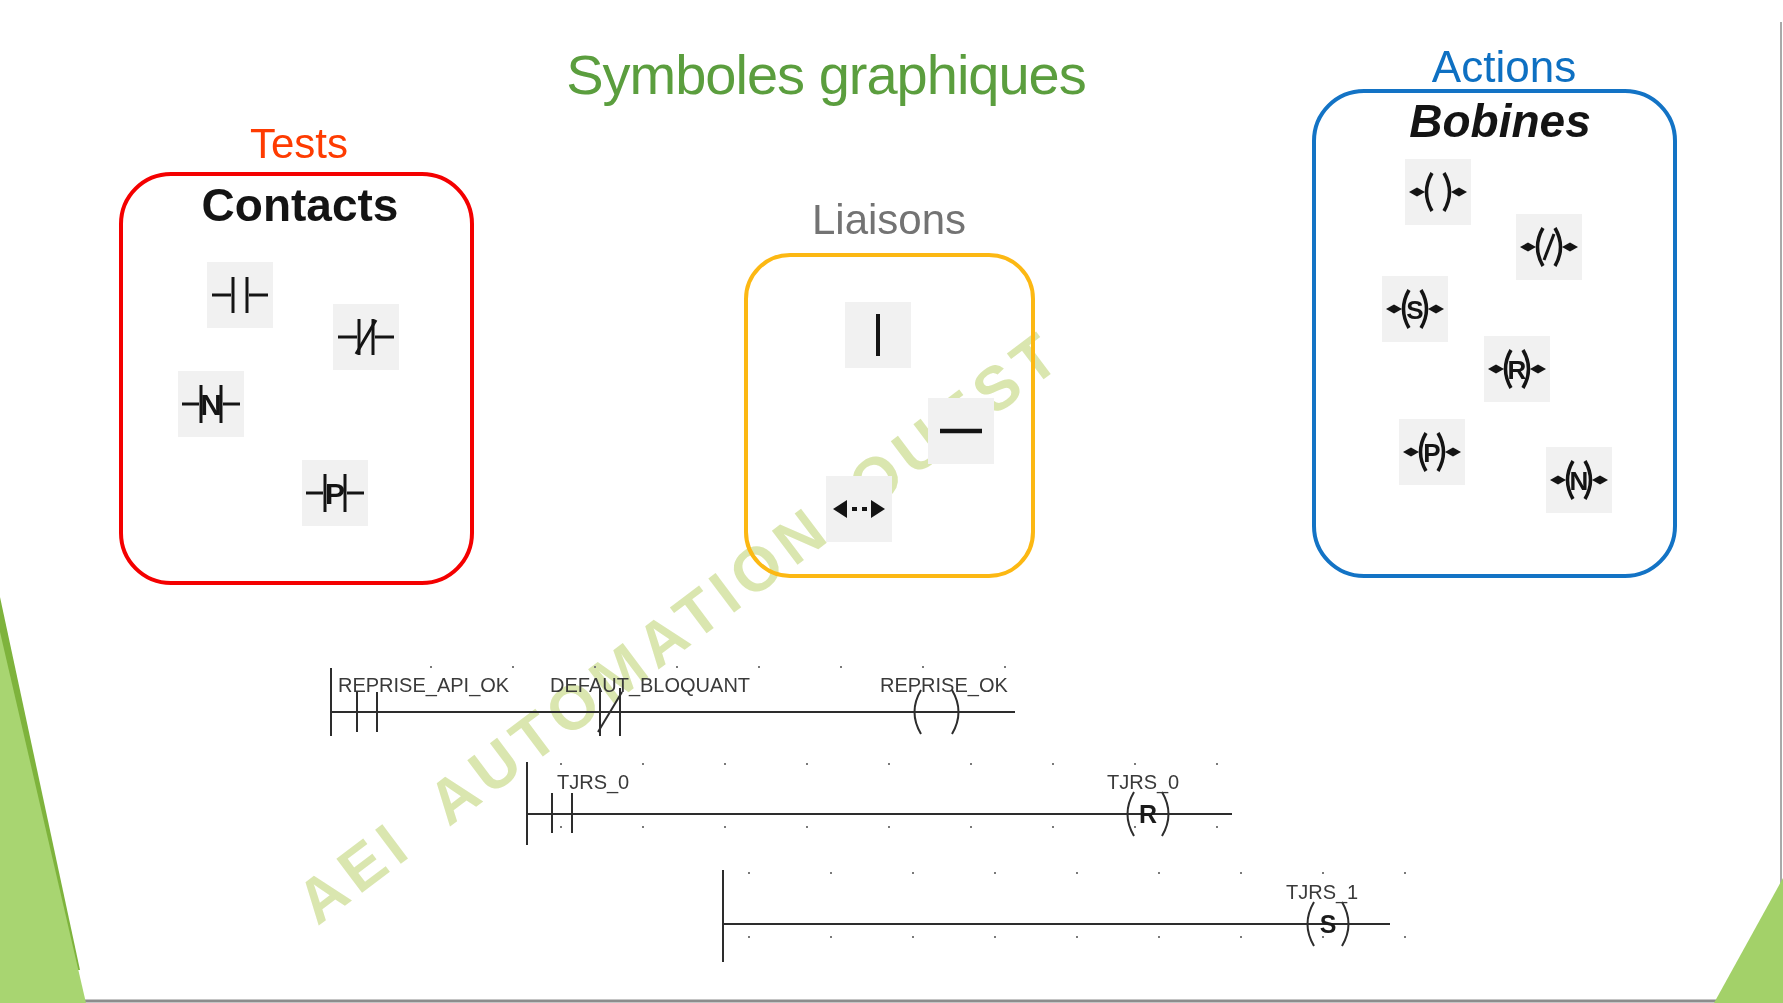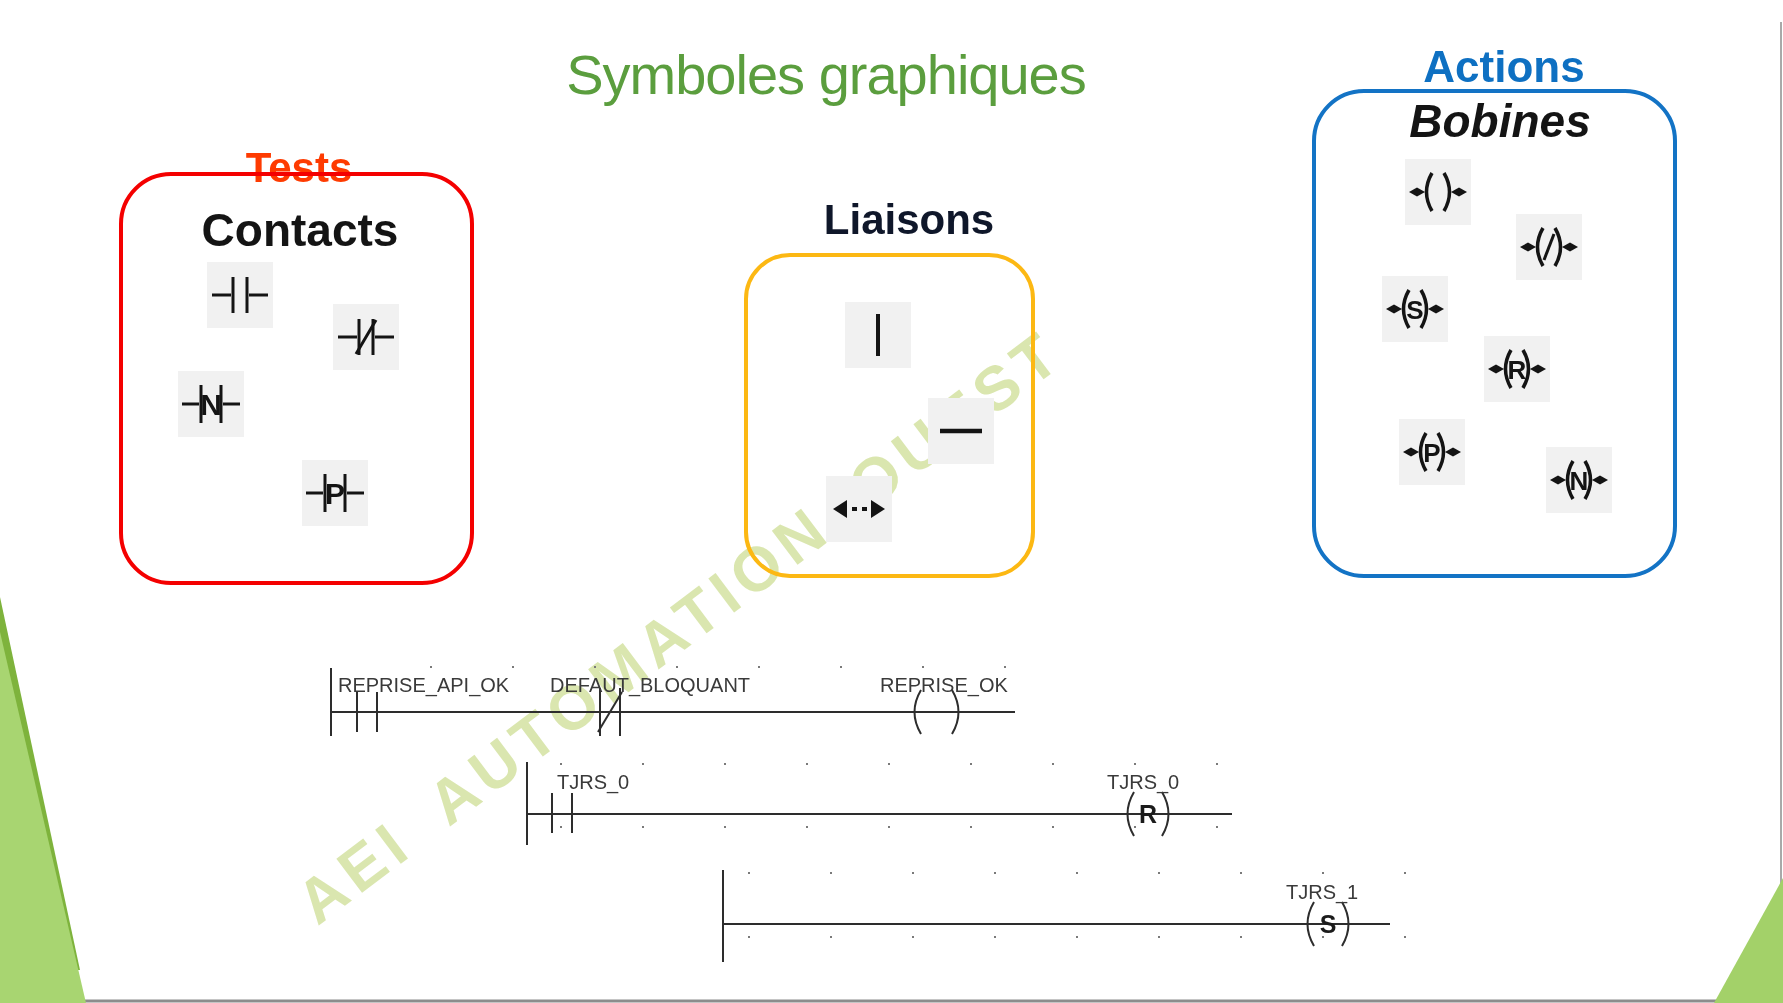--- a/index.html
+++ b/index.html
@@ -3,26 +3,26 @@
 <meta charset="utf-8">
 <style>
   html,body{margin:0;padding:0;}
   body{
     width:1783px;height:1003px;position:relative;overflow:hidden;background:#ffffff;
     font-family:"Liberation Sans",sans-serif;
   }
   .abs{position:absolute;}
   .ctr{transform:translateX(-50%);white-space:nowrap;}
   .title{top:4px;left:826px;font-size:56px;font-weight:normal;color:#5b9e3e;letter-spacing:-1px;}
-  .glabel{font-weight:bold;font-size:42px;text-align:right;}
-  .tests-label{top:120px;left:299px;color:#fe3b01;margin-top:24px;}
-  .liaisons-label{top:196px;left:889px;color:#0f172a;margin-left:20px;}
+  .glabel{font-weight:normal;font-size:42px;text-align:right;}
+  .tests-label{top:120px;left:299px;color:#fe3b01;}
+  .liaisons-label{top:196px;left:889px;color:#737373;}
   .actions-label{top:42px;left:1504px;font-size:44px;color:#0e70c2;}
   .heading{font-weight:bold;color:#141414;}
-  .contacts-heading{top:178px;left:300px;font-size:46px;margin-top:25px;}
+  .contacts-heading{top:178px;left:300px;font-size:46px;}
   .bobines-heading{top:94px;left:1500px;font-size:46px;font-style:italic;}
   .box{border:4px solid;border-radius:52px;background:transparent;}
   .tests-box{left:119px;top:172px;width:347px;height:405px;border-color:#f40000;}
   .liaisons-box{left:744px;top:253px;width:283px;height:317px;border-color:#fcb813;border-radius:46px;}
   .actions-box{left:1312px;top:89px;width:357px;height:481px;border-color:#1373c5;}
   svg.tile{position:absolute;width:66px;height:66px;}
   .tile .bg{fill:#f1f1f1;}
   .tile line,.tile path{stroke:#141414;fill:none;}
   .tile polygon{fill:#141414;stroke:none;}
   .tile text{fill:#141414;font-weight:bold;font-family:"Liberation Sans",sans-serif;}

